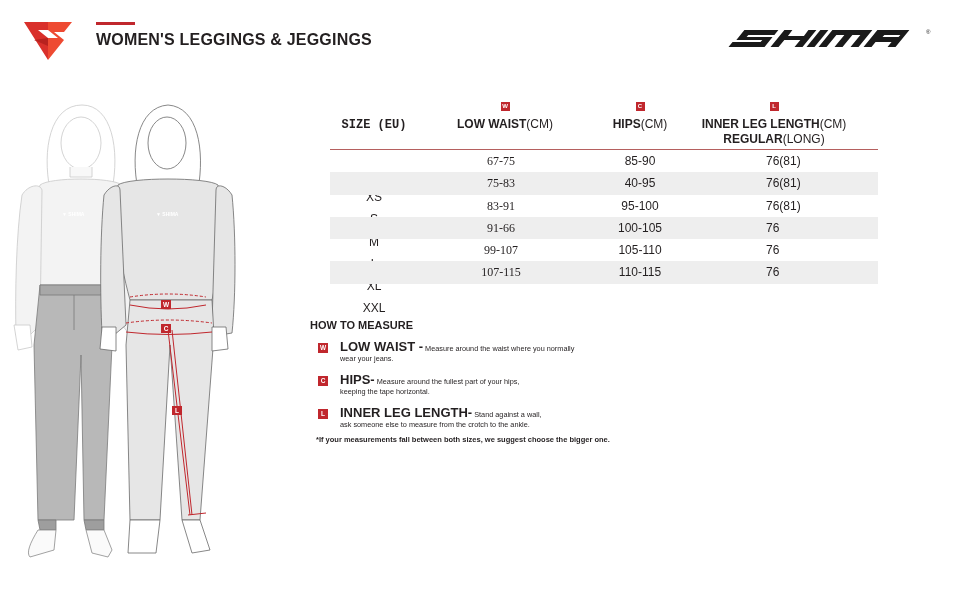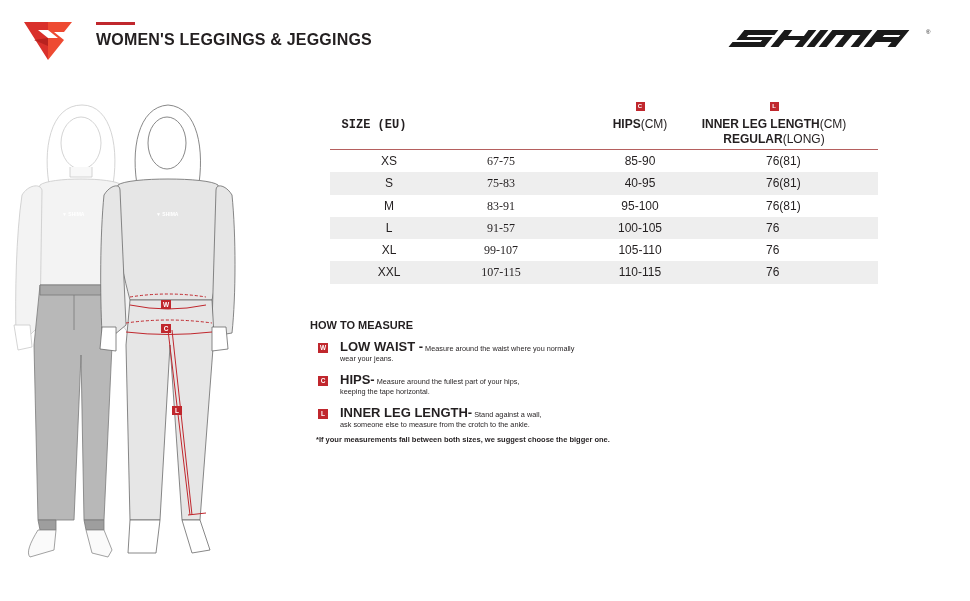--- a/index.html
+++ b/index.html
@@ -22,21 +22,21 @@
   .th .badge { margin-bottom: 2px; }
   .th-size { left: 0; width: 88px; top: 16px; font-family: Liberation Mono, monospace; }
   .th-waist { left: 110px; width: 130px; }
   .th-hips { left: 265px; width: 90px; }
   .th-leg { left: 360px; width: 168px; }
 
   .tbody { }
   .tr { position: relative; height: 22.3px; font-size: 12px; color: #231f20; }
   .tr.alt { background: #eeeeee; }
   .td { position: absolute; top: 4px; text-align: center; }
-  .td-size { left: 15px; width: 88px; }
+  .td-size { left: 0; width: 88px; margin-top: 36px; }
   .td-waist { left: 106px; width: 130px; font-family: Liberation Serif, serif; }
   .td-hips { left: 265px; width: 90px; }
   .td-leg { left: 400px; width: 90px; text-align: left; padding-left: 36px; }
 
   .measure { position: absolute; left: 310px; top: 319px; width: 400px; }
   .measure-title { font-size: 11px; font-weight: bold; color: #231f20; margin-bottom: 11px; }
   .instr { position: relative; padding-left: 22px; margin-left: 8px; font-size: 7.3px; line-height: 9.5px; color: #231f20; }
   .instr .badge { position: absolute; left: 0; top: 1px; width: 10px; height: 10px; line-height: 10px; font-size: 6.5px; }
   .instr b { font-weight: bold; font-size: 13px; }
   .instr + .instr { margin-top: 12px; }
@@ -128,20 +128,24 @@
   </g>
   <g>
     <rect x="172" y="311" width="10" height="9" fill="#c0272d"></rect>
     <text x="177" y="318" font-size="6.5" fill="#fff" text-anchor="middle" font-weight="bold" font-family="Liberation Sans, sans-serif">L</text>
   </g>
 </svg>
 
 <div class="size-table">
   <div class="thead">
     <div class="th th-size"><b>SIZE (EU)</b></div>
+    <div class="th th-waist">
+      <span class="badge">W</span><br>
+      <b>LOW WAIST</b><span class="light">(CM)</span>
+    </div>
     <div class="th th-hips">
       <span class="badge">C</span><br>
       <b>HIPS</b><span class="light">(CM)</span>
     </div>
     <div class="th th-leg">
       <span class="badge">L</span><br>
       <b>INNER LEG LENGTH</b><span class="light">(CM)</span><br>
       <b>REGULAR</b><span class="light">(LONG)</span>
     </div>
   </div>
@@ -159,21 +163,21 @@
       <span class="td td-leg">76(81)</span>
     </div>
     <div class="tr">
       <span class="td td-size">M</span>
       <span class="td td-waist">83-91</span>
       <span class="td td-hips">95-100</span>
       <span class="td td-leg">76(81)</span>
     </div>
     <div class="tr alt">
       <span class="td td-size">L</span>
-      <span class="td td-waist">91-57</span>
+      <span class="td td-waist">91-66</span>
       <span class="td td-hips">100-105</span>
       <span class="td td-leg">76</span>
     </div>
     <div class="tr">
       <span class="td td-size">XL</span>
       <span class="td td-waist">99-107</span>
       <span class="td td-hips">105-110</span>
       <span class="td td-leg">76</span>
     </div>
     <div class="tr alt">

